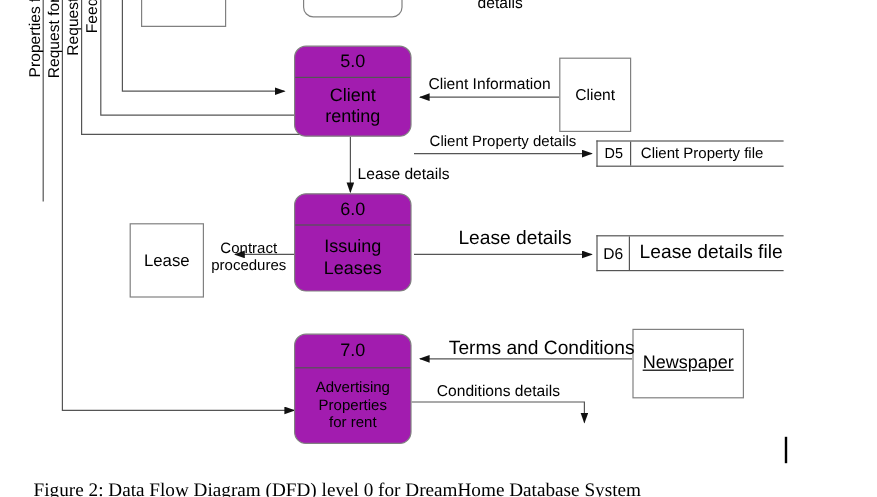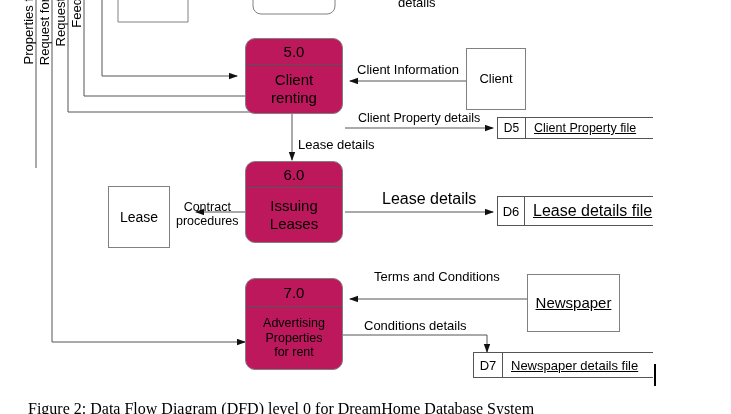--- a/index.html
+++ b/index.html
@@ -22,21 +22,21 @@
     background:#fff;
     display:flex; align-items:center; justify-content:center;
     text-align:center;
     line-height:1.15;
   }
 
   
   .process {
     border:1px solid #808080;
     border-radius:10px;
-    background:#be185d;
+    background:#a21caf;
     display:flex; flex-direction:column;
     overflow:hidden;
   }
   .process .pid {
     flex:0 0 auto;
     border-bottom:1px solid #555;
     display:flex; align-items:center; justify-content:center;
     text-align:center;
   }
   .process .pbody {
@@ -60,21 +60,20 @@
     flex:0 0 auto;
     border-right:1px solid #555;
     display:flex; align-items:center; justify-content:center;
     text-align:center;
   }
   .store .sname {
     flex:1 1 auto;
     display:flex; align-items:center;
     padding-left:8px;
     white-space:nowrap;
-    text-decoration:underline;
   }
 
   
   .flabel {
     position:absolute;
     white-space:nowrap;
     line-height:1.12;
     text-align:center;
   }
   .flabel.vert {
@@ -179,36 +178,32 @@
   <div class="node store" style="left:497px; top:117px; width:156px; height:22px;">
     <div class="sid" style="width:28px; font-size:12px;">D5</div>
     <div class="sname" style="font-size:12.5px;">Client Property file</div>
   </div>
 
   <div class="node store" style="left:497px; top:196px; width:156px; height:30px;">
     <div class="sid" style="width:27px; font-size:13px;">D6</div>
     <div class="sname" style="font-size:16px;">Lease details file</div>
   </div>
 
-  <div class="node store" style="left:473px; top:352px; width:180px; height:26px;">
-    <div class="sid" style="width:29px; font-size:13px;">D7</div>
-    <div class="sname" style="font-size:13px;">Newspaper details file</div>
-  </div>
 
   <div class="flabel" style="left:358px; top:111px; font-size:12.5px;">Client Property details</div>
 
   <div class="flabel" style="left:357px; top:63px; font-size:13px;">Client Information</div>
 
   <div class="flabel" style="left:298px; top:138px; font-size:13px;">Lease details</div>
 
   <div class="flabel" style="left:176px; top:200px; font-size:12.5px;">Contract<br>procedures</div>
 
   <div class="flabel" style="left:382px; top:190px; font-size:16px;">Lease details</div>
 
-  <div class="flabel" style="left:374px; top:270px; font-size:13px;">Terms and Conditions</div>
+  <div class="flabel" style="left:374px; top:282px; font-size:16px;">Terms and Conditions</div>
 
   <div class="flabel" style="left:364px; top:319px; font-size:13px;">Conditions details</div>
 
   <div id="caption">
     <span>Figure 2: Data Flow Diagram (DFD) level 0 for </span><span class="spell">DreamHome</span><span> Database System</span>
   </div>
 
   <div id="caret"></div>
 </div>
 

